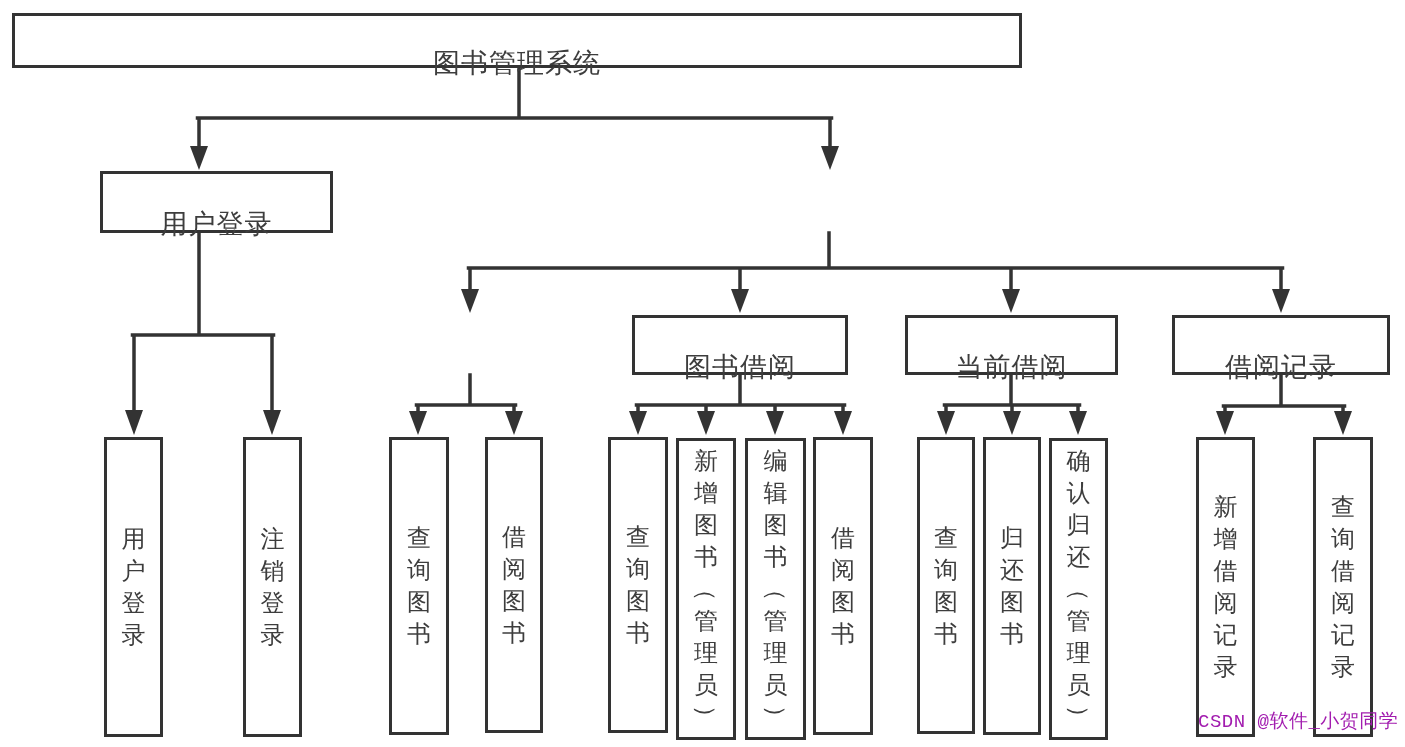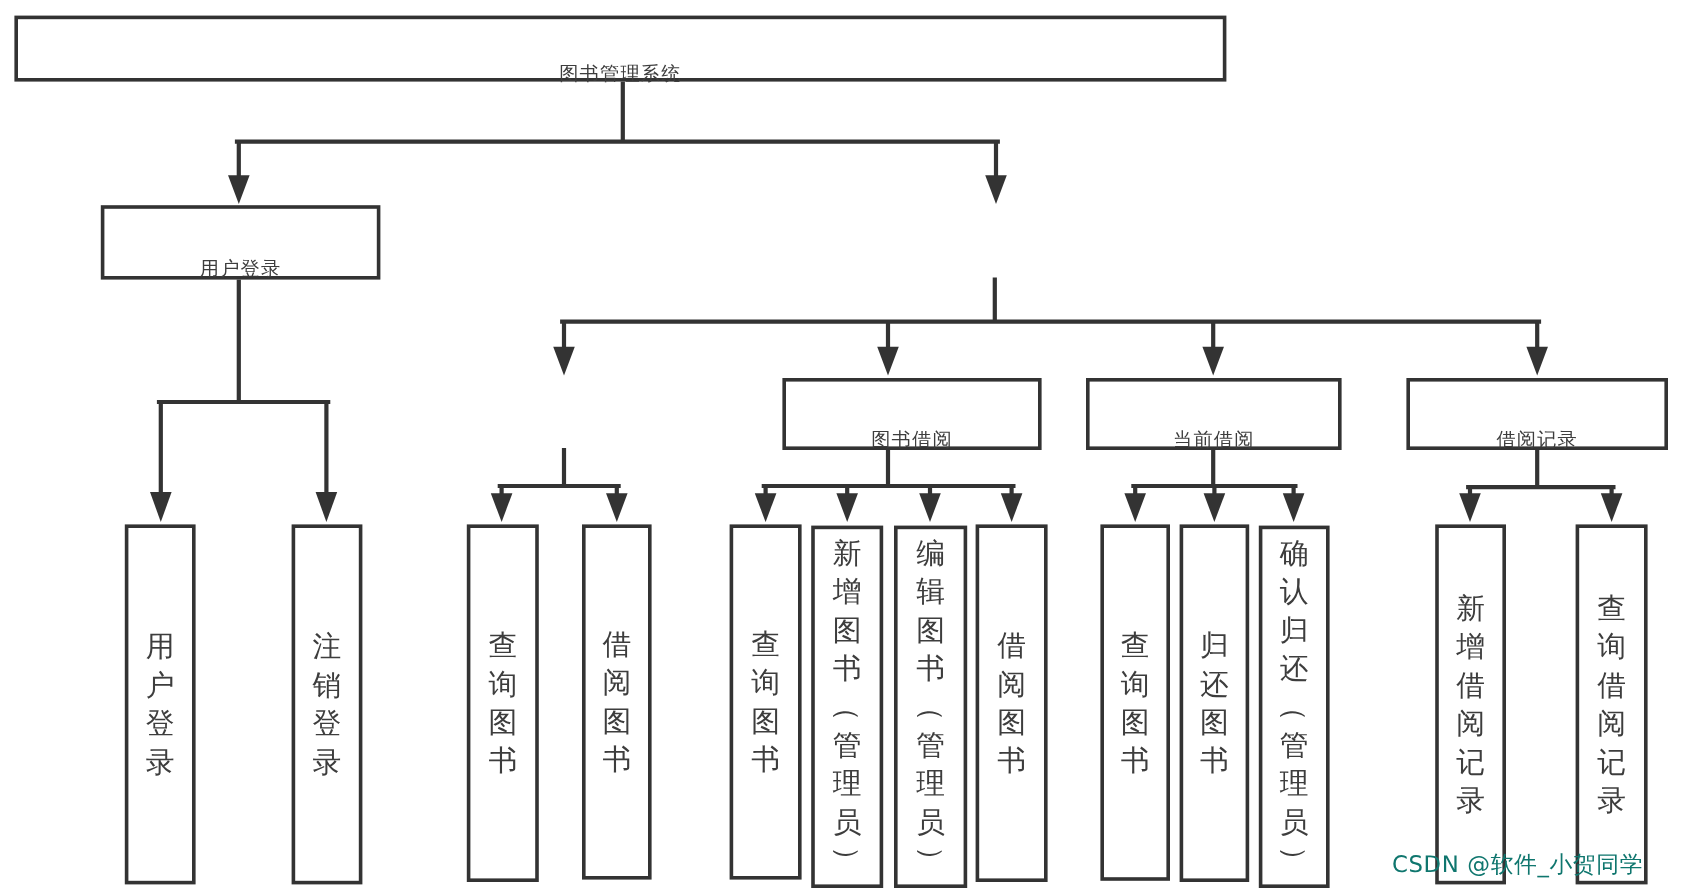--- a/index.html
+++ b/index.html
@@ -20,21 +20,21 @@
     position: absolute;
     box-sizing: border-box;
     border: 3px solid #333333;
     background: #ffffff;
     display: flex;
     align-items: center;
     justify-content: center;
     color: #3d3d3d;
   }
   .h-box span {
-    font-size: 16px;
+    font-size: 27px;
     letter-spacing: 1px;
     white-space: nowrap;
     margin-top: 44px;
   }
   .v-box { padding: 2px 0; }
   .v-label {
     display: flex;
     flex-direction: column;
     align-items: center;
     justify-content: center;
@@ -44,26 +44,27 @@
     width: 100%;
     display: flex;
     align-items: center;
     justify-content: center;
     font-size: 24px;
     line-height: 32px;
   }
   .v-label .ch.rot { transform: rotate(90deg); }
   .watermark {
     position: absolute;
-    left: 1160px;
+    left: 1198px;
     top: 708px;
     font-size: 19px;
-    color: #0f766e;
+    color: #a21caf;
     white-space: nowrap;
     letter-spacing: 0.5px;
+    font-family: Liberation Mono, monospace;
   }
 </style>
 </head>
 <body>
 
 <div class="canvas">
 
   <svg class="connectors" viewBox="0 0 1405 747">
     <g stroke="#333333" stroke-width="3.5" fill="none" stroke-linecap="square">
 
@@ -101,25 +102,25 @@
       <polygon points="1069,411 1087,411 1078,435"></polygon>
       <polygon points="1216,411 1234,411 1225,435"></polygon>
       <polygon points="1334,411 1352,411 1343,435"></polygon>
     </g>
   </svg>
 
   <div class="box h-box" style="left:12px; top:13px; width:1010px; height:55px;">
     <span>图书管理系统</span>
   </div>
 
-  <div class="box h-box" style="left:84px; top:171px; width:233px; height:62px;">
+  <div class="box h-box" style="left:100px; top:171px; width:233px; height:62px;">
     <span>用户登录</span>
   </div>
 
-  <div class="box h-box" style="left:652px; top:315px; width:216px; height:60px;">
+  <div class="box h-box" style="left:632px; top:315px; width:216px; height:60px;">
     <span>图书借阅</span>
   </div>
   <div class="box h-box" style="left:1172px; top:315px; width:218px; height:60px;">
     <span>借阅记录</span>
   </div>
   <div class="box h-box" style="left:905px; top:315px; width:213px; height:60px;">
     <span>当前借阅</span>
   </div>
 
   <div class="box v-box" style="left:104px; top:437px; width:59px; height:300px;">

